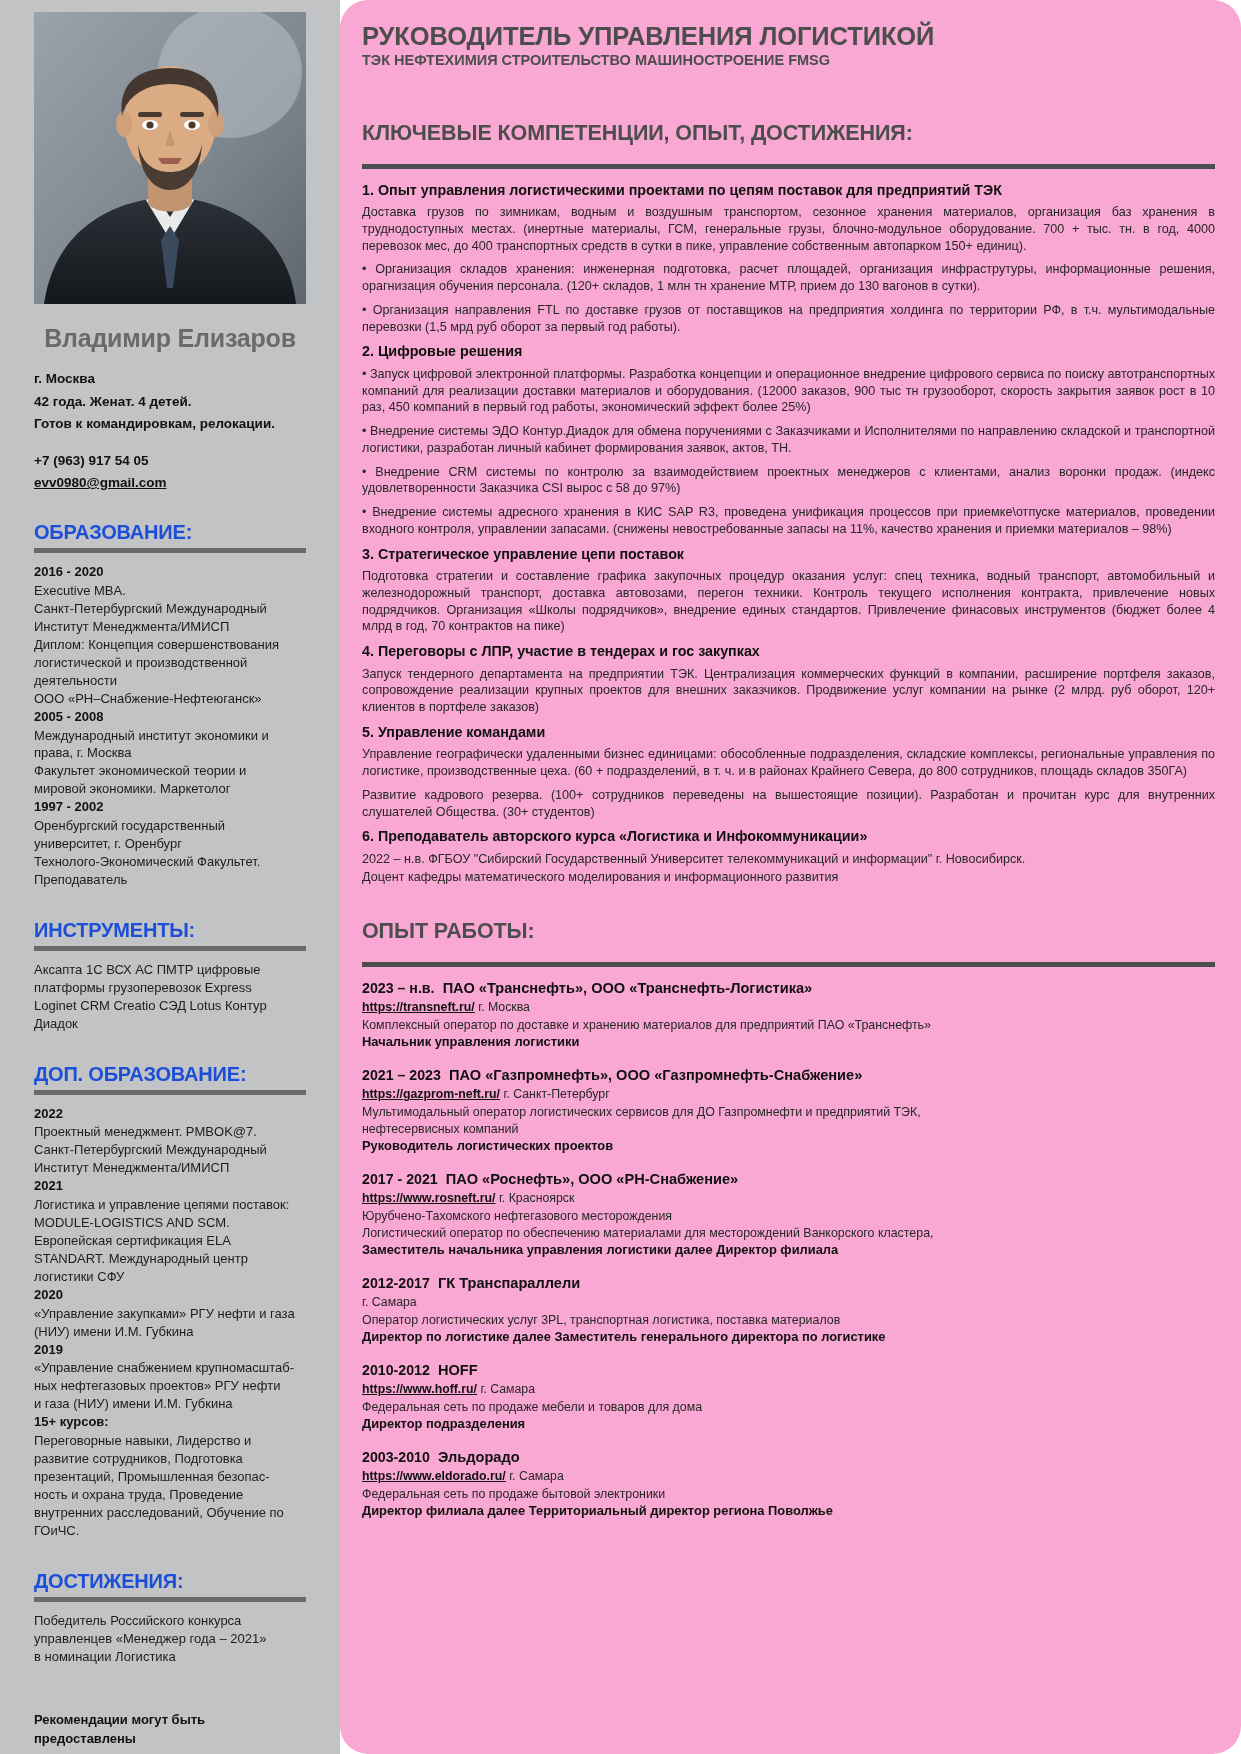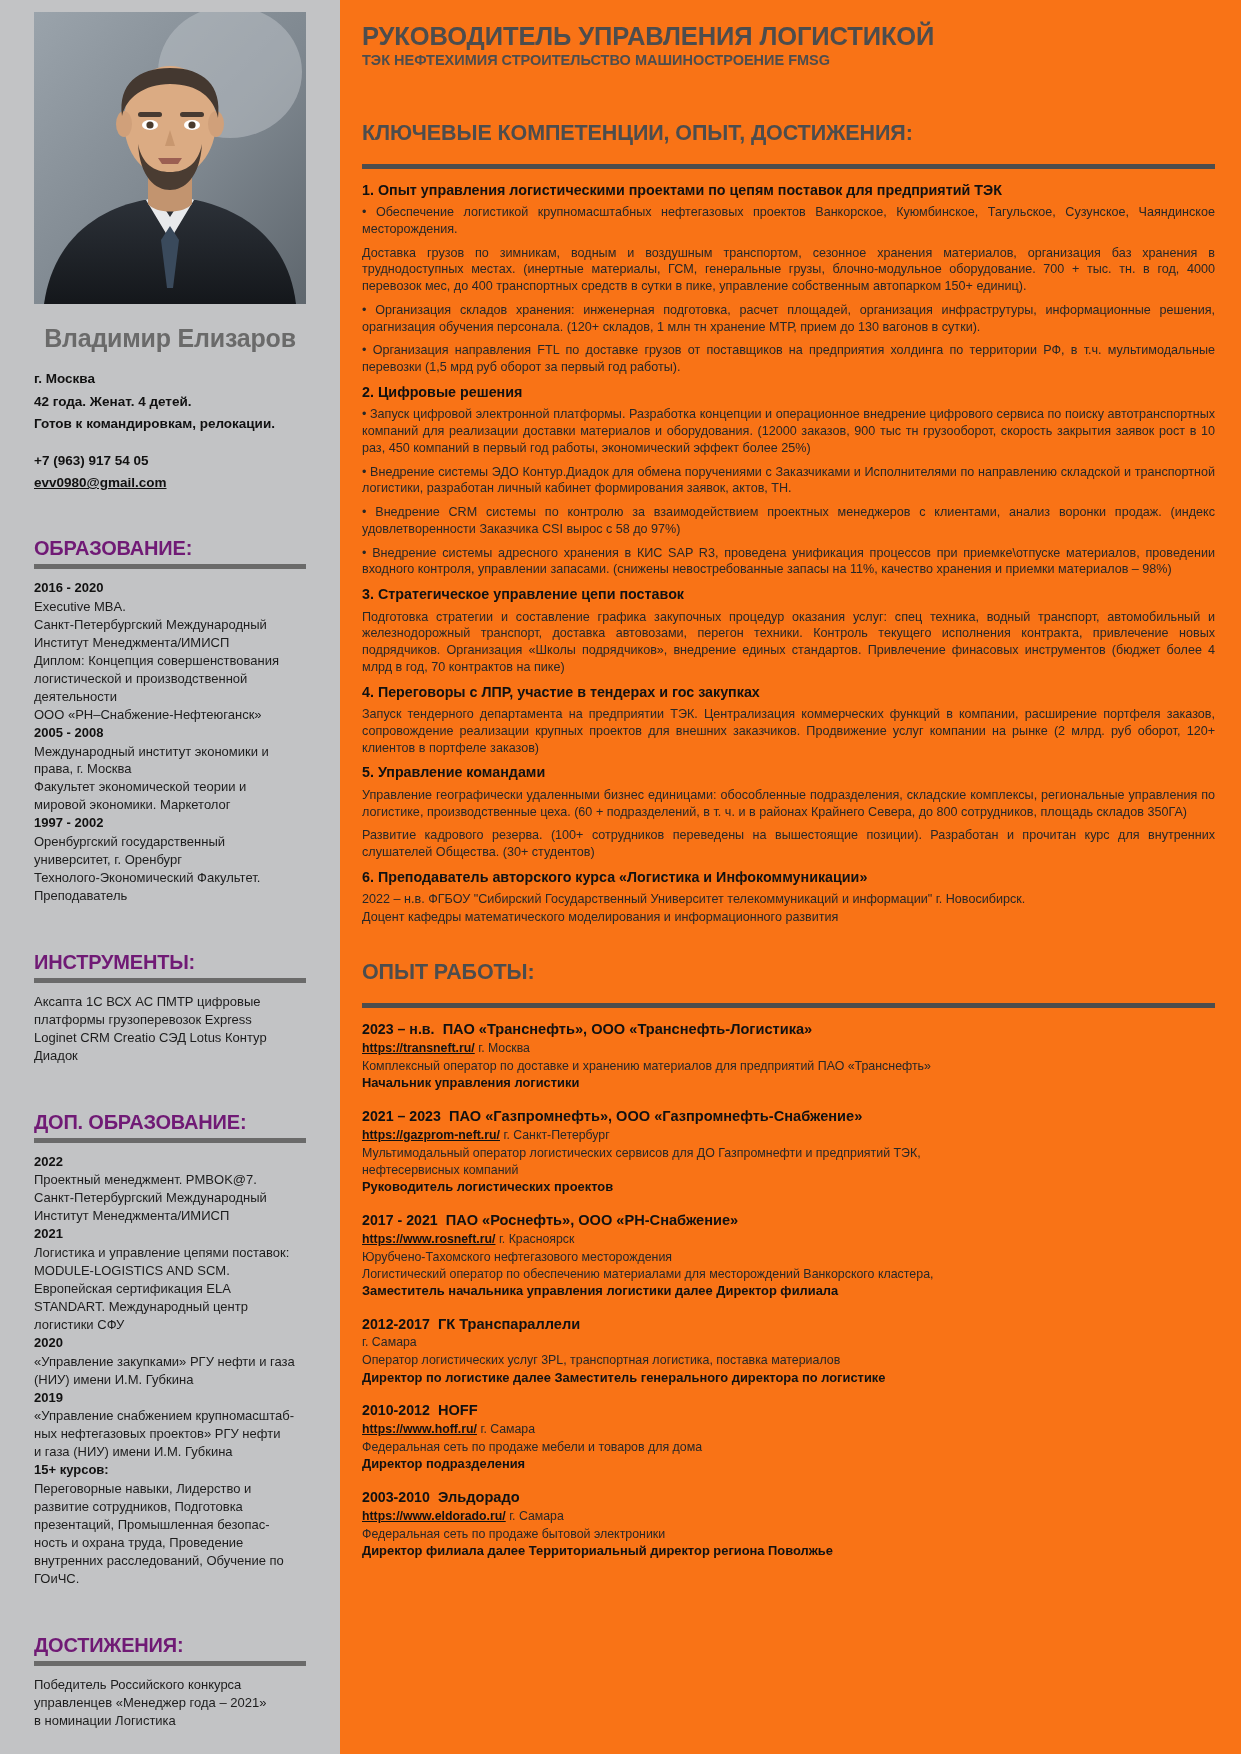--- a/index.html
+++ b/index.html
@@ -62,22 +62,22 @@
     font-size: 13.5px;
     font-weight: bold;
     color: #111;
     text-decoration: underline;
     display: inline-block;
   }
 
   .sec-head {
     font-size: 20px;
     font-weight: bold;
-    color: #701a75;
-    margin: 46px 0 0 0;
+    color: #1d4ed8;
+    margin: 30px 0 0 0;
     letter-spacing: -0.2px;
   }
   .sec-rule {
     height: 5px;
     background: #6a6a6a;
     margin: 4px 0 10px 0;
   }
 
   .yr {
     font-size: 13px;
@@ -98,21 +98,22 @@
     font-weight: bold;
     color: #111;
     line-height: 1.42;
     margin-top: 46px;
   }
 
   
   .main {
     flex: 1;
     padding: 22px 26px 0 22px;
-    background: #f97316;
+    background: #f9a8d4;
+    border-radius: 28px;
   }
   .job-title {
     font-size: 25.5px;
     font-weight: bold;
     color: #4d4d4d;
     letter-spacing: -0.1px;
     line-height: 1.12;
   }
   .job-sub {
     font-size: 14.5px;
@@ -344,21 +345,20 @@
   <main class="main">
 
     <div class="job-title">РУКОВОДИТЕЛЬ УПРАВЛЕНИЯ ЛОГИСТИКОЙ</div>
     <div class="job-sub" style="margin-top:0">ТЭК НЕФТЕХИМИЯ СТРОИТЕЛЬСТВО МАШИНОСТРОЕНИЕ FMSG</div>
 
     <h2 class="main-sec-head">КЛЮЧЕВЫЕ КОМПЕТЕНЦИИ, ОПЫТ, ДОСТИЖЕНИЯ:</h2>
     <div class="main-sec-rule"></div>
 
     <div>
       <div class="num-head">1. Опыт управления логистическими проектами по цепям поставок для предприятий ТЭК</div>
-      <p class="mp">• Обеспечение логистикой крупномасштабных нефтегазовых проектов Ванкорское, Куюмбинское, Тагульское, Сузунское, Чаяндинское месторождения.</p>
       <p class="mp">Доставка грузов по зимникам, водным и воздушным транспортом, сезонное хранения материалов, организация баз хранения в труднодоступных местах. (инертные материалы, ГСМ, генеральные грузы, блочно-модульное оборудование. 700 + тыс. тн. в год, 4000 перевозок мес, до 400 транспортных средств в сутки в пике, управление собственным автопарком 150+ единиц).</p>
       <p class="mp">• Организация складов хранения: инженерная подготовка, расчет площадей, организация инфраструтуры, информационные решения, орагнизация обучения персонала. (120+ складов, 1 млн тн хранение МТР, прием до 130 вагонов в сутки).</p>
       <p class="mp">• Организация направления FTL по доставке грузов от поставщиков на предприятия холдинга по территории РФ, в т.ч. мультимодальные перевозки (1,5 мрд руб оборот за первый год работы).</p>
     </div>
 
     <div>
       <div class="num-head">2. Цифровые решения</div>
       <p class="mp">• Запуск цифровой электронной платформы. Разработка концепции и операционное внедрение цифрового сервиса по поиску автотранспортных компаний для реализации доставки материалов и оборудования. (12000 заказов, 900 тыс тн грузооборот, скорость закрытия заявок рост в 10 раз, 450 компаний в первый год работы, экономический эффект более 25%)</p>
       <p class="mp">• Внедрение системы ЭДО Контур.Диадок для обмена поручениями с Заказчиками и Исполнителями по направлению складской и транспортной логистики, разработан личный кабинет формирования заявок, актов, ТН.</p>
       <p class="mp">• Внедрение CRM системы по контролю за взаимодействием проектных менеджеров с клиентами, анализ воронки продаж. (индекс удовлетворенности Заказчика CSI вырос с 58 до 97%)</p>

